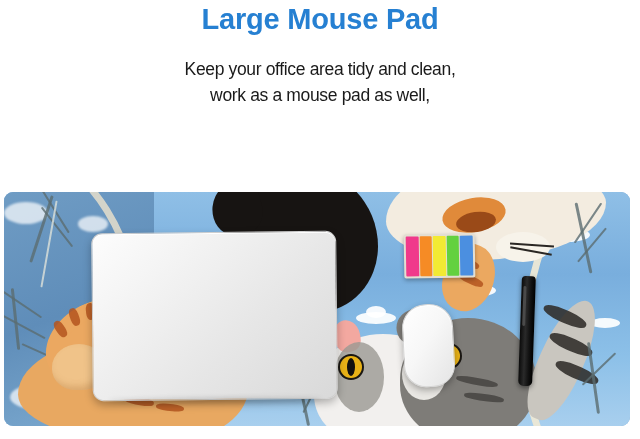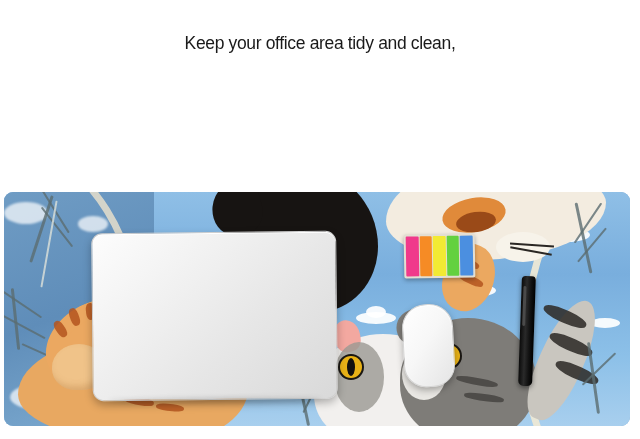--- a/index.html
+++ b/index.html
@@ -25,21 +25,21 @@
   #promo-title {
     font-size: 29px;
     font-weight: bold;
     color: #2680d2;
     letter-spacing: -0.2px;
     line-height: 34px;
     margin: 0;
     padding: 0;
   }
   #promo-subtitle {
-    margin: 16px;
+    margin: 8px;
     padding-top: 12px;
   }
   .subtitle-line {
     font-size: 17.5px;
     color: #1a1a1a;
     line-height: 26px;
     letter-spacing: -0.35px;
     white-space: nowrap;
   }
 
@@ -230,22 +230,24 @@
     border-radius: 2px;
     box-shadow: 0 2px 4px rgba(0,0,0,.3);
     transform: rotate(-1deg);
   }
   #sticky-notes .note { flex: 1; border-radius: 1px; }
 </style>
 </head>
 <body>
 
 <div id="promo-header">
+  <h1 id="promo-title">Large Mouse Pad</h1>
   <div id="promo-subtitle">
     <div class="subtitle-line">Keep your office area tidy and clean,</div>
+    <div class="subtitle-line">work as a mouse pad as well,</div>
   </div>
 </div>
 
 <div id="product-photo">
 
   <div class="sky"></div>
   <div class="sky-left"></div>
 
   <div class="cloud" style="left:300px;top:16px;width:34px;height:13px;"></div>
   <div class="cloud" style="left:312px;top:10px;width:18px;height:13px;"></div>

